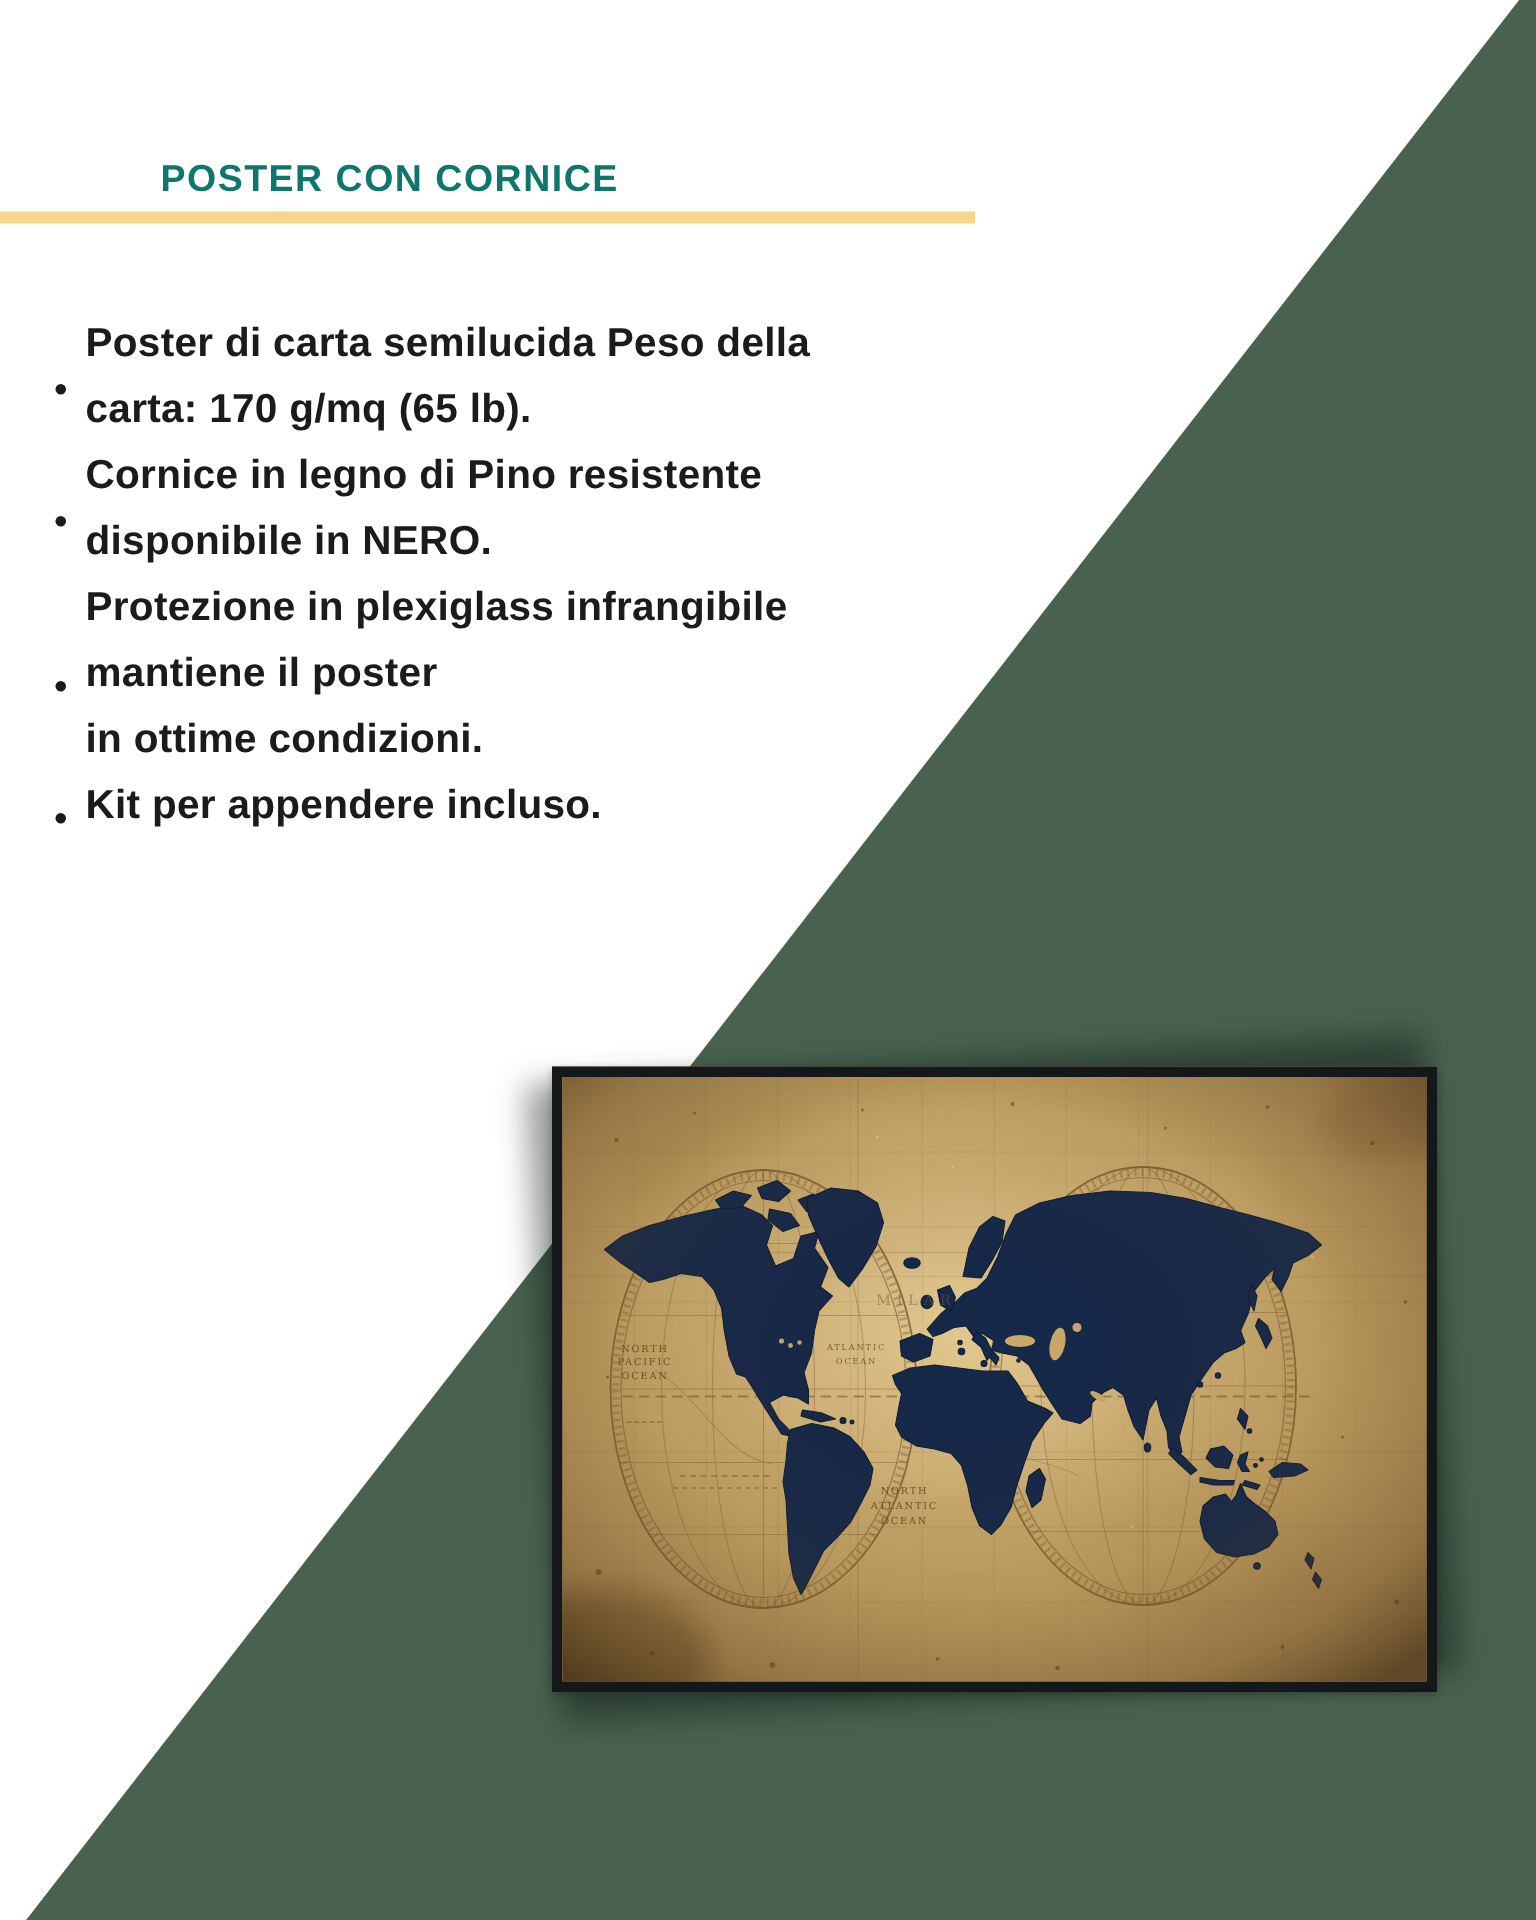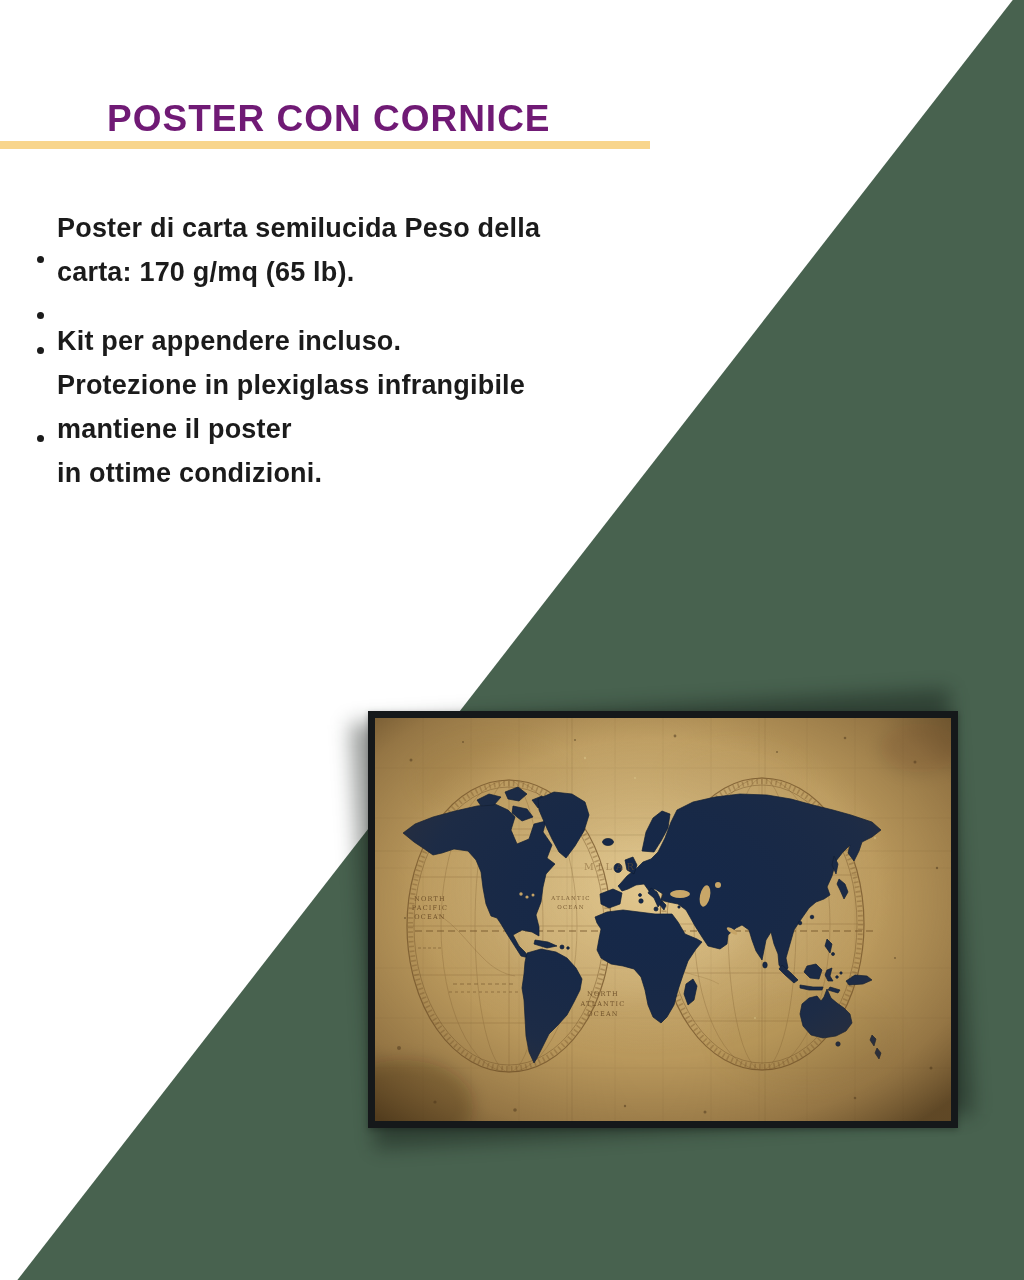--- a/index.html
+++ b/index.html
@@ -5,22 +5,22 @@
   html,body { margin:0; padding:0; }
   body { font-family:"Liberation Sans", sans-serif; background:#ffffff; }
   .page { position:relative; width:1024px; height:1280px; background:#ffffff; overflow:hidden; }
 
   
   .green-tri { position:absolute; inset:0; background:#48624f;
                clip-path:polygon(98.9% 0, 100% 0, 100% 100%, 1.7% 100%); }
 
   
   .title { position:absolute; left:107px; top:99px; margin:0;
-           font-size:37px; line-height:40px; font-weight:bold; letter-spacing:1px;
-           color:#701a75; white-space:pre; }
+           font-size:25px; line-height:40px; font-weight:bold; letter-spacing:1px;
+           color:#0f766e; white-space:pre; }
   .title-underline { position:absolute; left:0; top:141px; width:650px; height:8px;
                      background:#f8d58c; }
 
   
   .features { position:absolute; left:37px; top:206px; margin:0; padding:0;
               list-style:none; }
   .features li { display:flex; align-items:center; margin:0; }
   .dot { flex:0 0 auto; width:7px; height:7px; border-radius:50%;
          background:#1b1b1b; margin:18px 13px 0 0; }
   .li-text { font-size:27px; line-height:44px; font-weight:bold; color:#1b1b1b;
@@ -50,30 +50,32 @@
   <div class="title-underline"></div>
 
   <ul class="features">
     <li>
       <span class="dot"></span>
       <span class="li-text">Poster di carta semilucida Peso della
 carta: 170 g/mq (65 lb).</span>
     </li>
     <li>
       <span class="dot"></span>
-    </li>
-    <li>
-      <span class="dot"></span>
-      <span class="li-text">Kit per appendere incluso.</span>
+      <span class="li-text">Cornice in legno di Pino resistente
+disponibile in NERO.</span>
     </li>
     <li>
       <span class="dot"></span>
       <span class="li-text">Protezione in plexiglass infrangibile
 mantiene il poster
 in ottime condizioni.</span>
+    </li>
+    <li>
+      <span class="dot"></span>
+      <span class="li-text">Kit per appendere incluso.</span>
     </li>
   </ul>
 
   <div class="poster-shadow"></div>
 
   <div class="poster-frame">
     <svg viewBox="0 0 576 403">
       <defs>
         <radialGradient id="gHi" cx="47%" cy="40%" r="62%">
           <stop offset="0%" stop-color="#e8cf97" stop-opacity="0.85"></stop>

